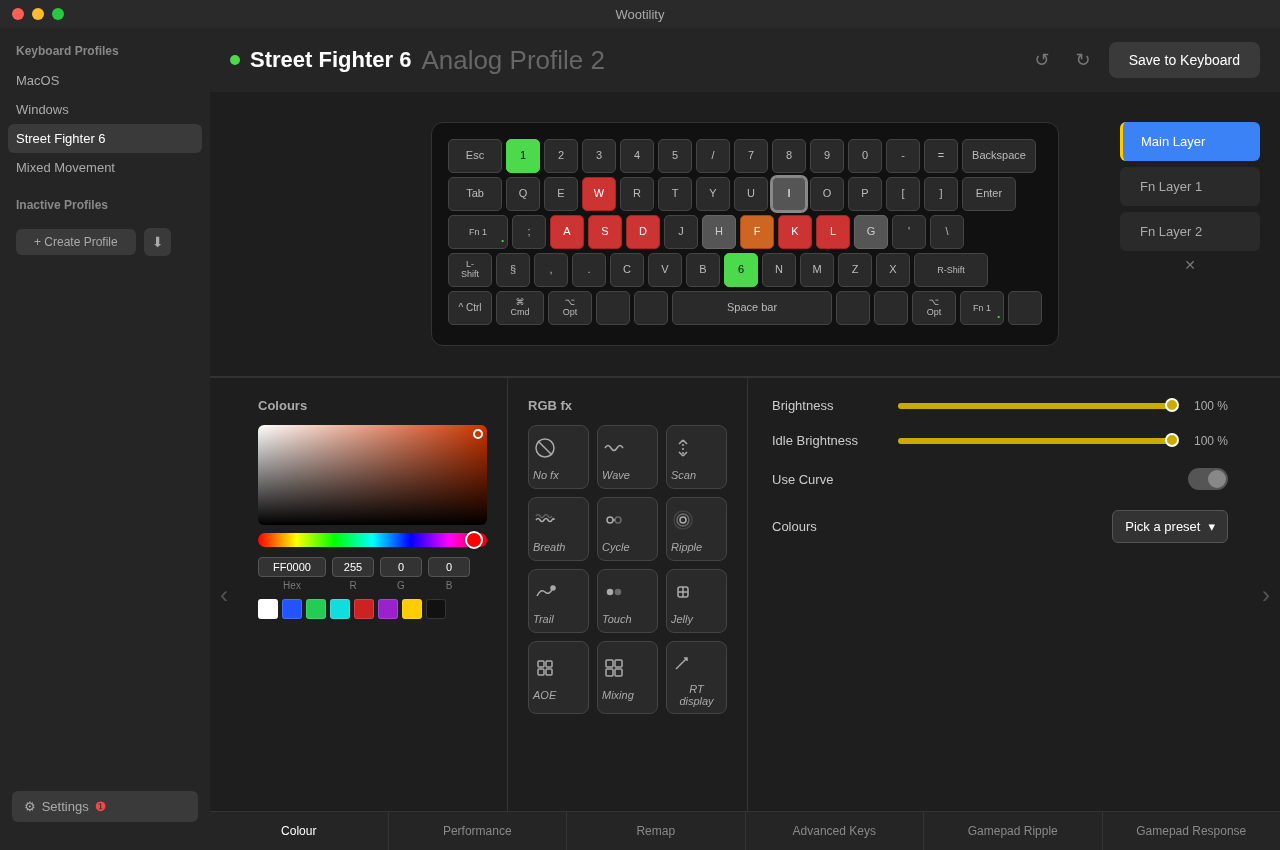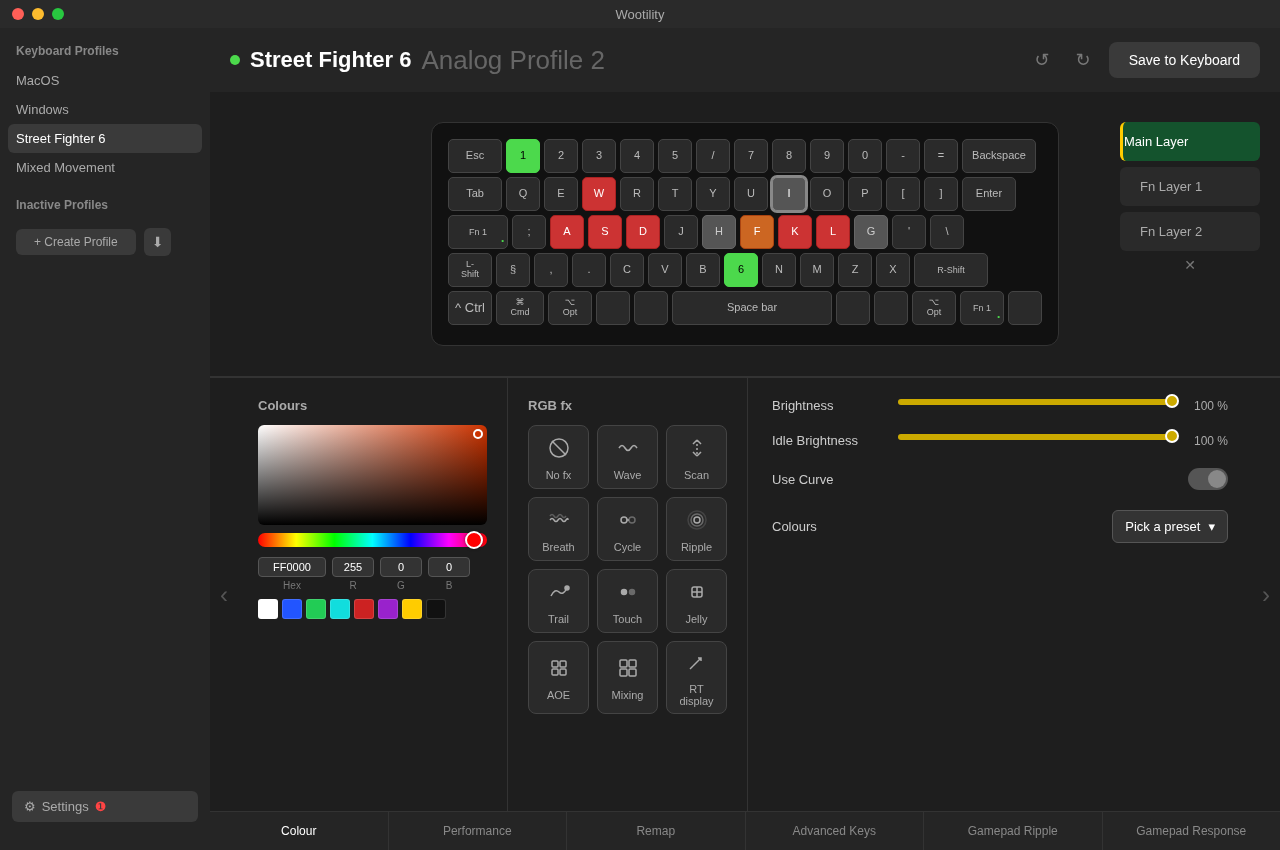--- a/index.html
+++ b/index.html
@@ -260,21 +260,21 @@
       font-size: 8px;
       color: #4cd94c;
     }
     .key-wide { min-width: 54px; }
     .key-backspace { min-width: 74px; }
     .key-tab { min-width: 54px; }
     .key-enter { min-width: 54px; }
     .key-caps { min-width: 60px; font-size: 9px; }
     .key-lshift { min-width: 44px; font-size: 9px; line-height: 1.1; }
     .key-rshift { min-width: 74px; font-size: 9px; }
-    .key-ctrl { min-width: 44px; font-size: 13px; }
+    .key-ctrl { min-width: 44px; font-size: 10px; }
     .key-cmd { min-width: 48px; font-size: 9px; line-height: 1.1; }
     .key-opt { min-width: 44px; font-size: 9px; line-height: 1.1; }
     .key-space { min-width: 160px; }
     .key-fn1-bottom { min-width: 44px; font-size: 9px; }
 
     
     .layer-panel {
       position: absolute;
       right: 20px;
       top: 30px;
@@ -290,24 +290,24 @@
       padding: 12px 20px;
       border-radius: 6px;
       cursor: pointer;
       width: 140px;
       text-align: left;
       display: flex;
       align-items: center;
       justify-content: space-between;
     }
     .layer-btn.active {
-      background: #14532d;
+      background: #3b82f6;
       color: #fff;
       border-left: 3px solid #ffcc00;
-      padding-left: 1px;
+      padding-left: 18px;
       text-align: center;
     }
     .layer-close {
       background: none;
       border: none;
       color: #777;
       cursor: pointer;
       font-size: 14px;
       padding: 0;
     }
@@ -432,24 +432,25 @@
     .fx-btn {
       background: #2a2a2a;
       border: 1px solid #444;
       border-radius: 8px;
       color: #aaa;
       font-size: 11px;
       padding: 8px 4px 6px;
       cursor: pointer;
       display: flex;
       flex-direction: column;
-      align-items: center;
+      align-items: flex-start;
       gap: 6px;
       min-height: 64px;
       justify-content: center;
+      font-style: italic;
     }
     .fx-icon {
       font-size: 18px;
       line-height: 1;
     }
 
     
     .settings-panel {
       flex: 1;
       padding: 20px 24px;
@@ -487,21 +488,21 @@
       border: 2px solid #fff;
     }
     .slider-value {
       font-size: 12px;
       color: #aaa;
       min-width: 40px;
       text-align: right;
     }
     .slider-wrapper {
       display: flex;
-      align-items: flex-start;
+      align-items: center;
       gap: 10px;
     }
     .toggle {
       width: 40px; height: 22px;
       background: #555;
       border-radius: 11px;
       position: relative;
       cursor: pointer;
     }
     .toggle-knob {

